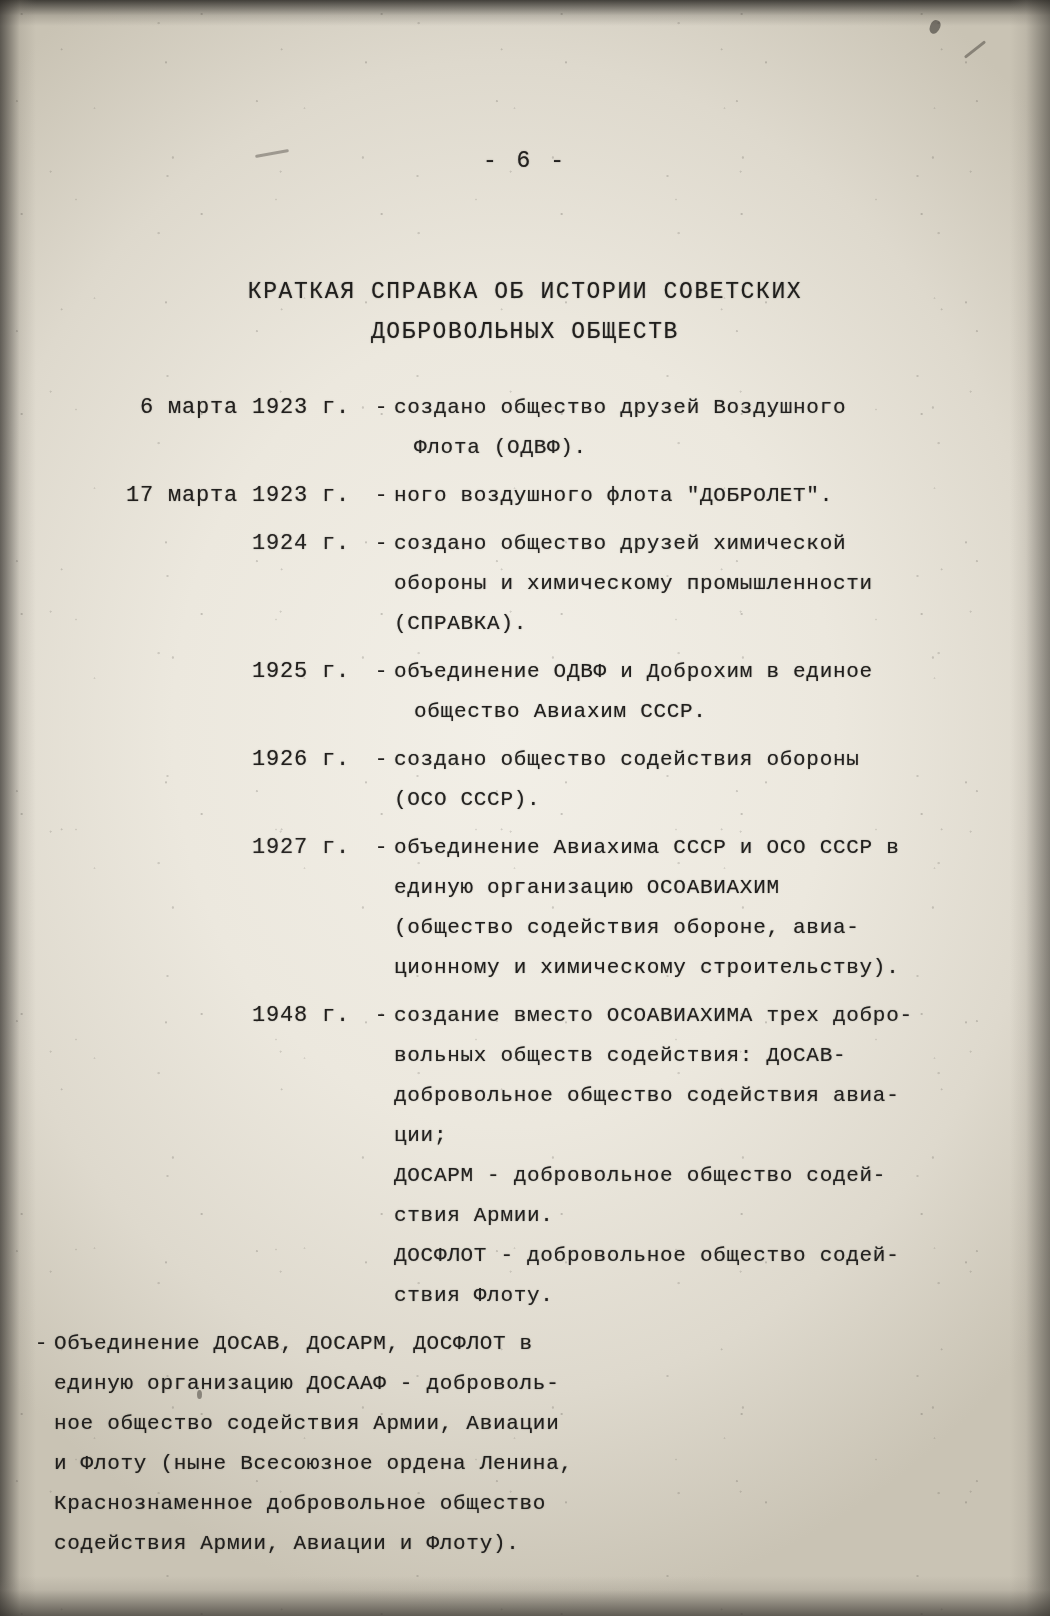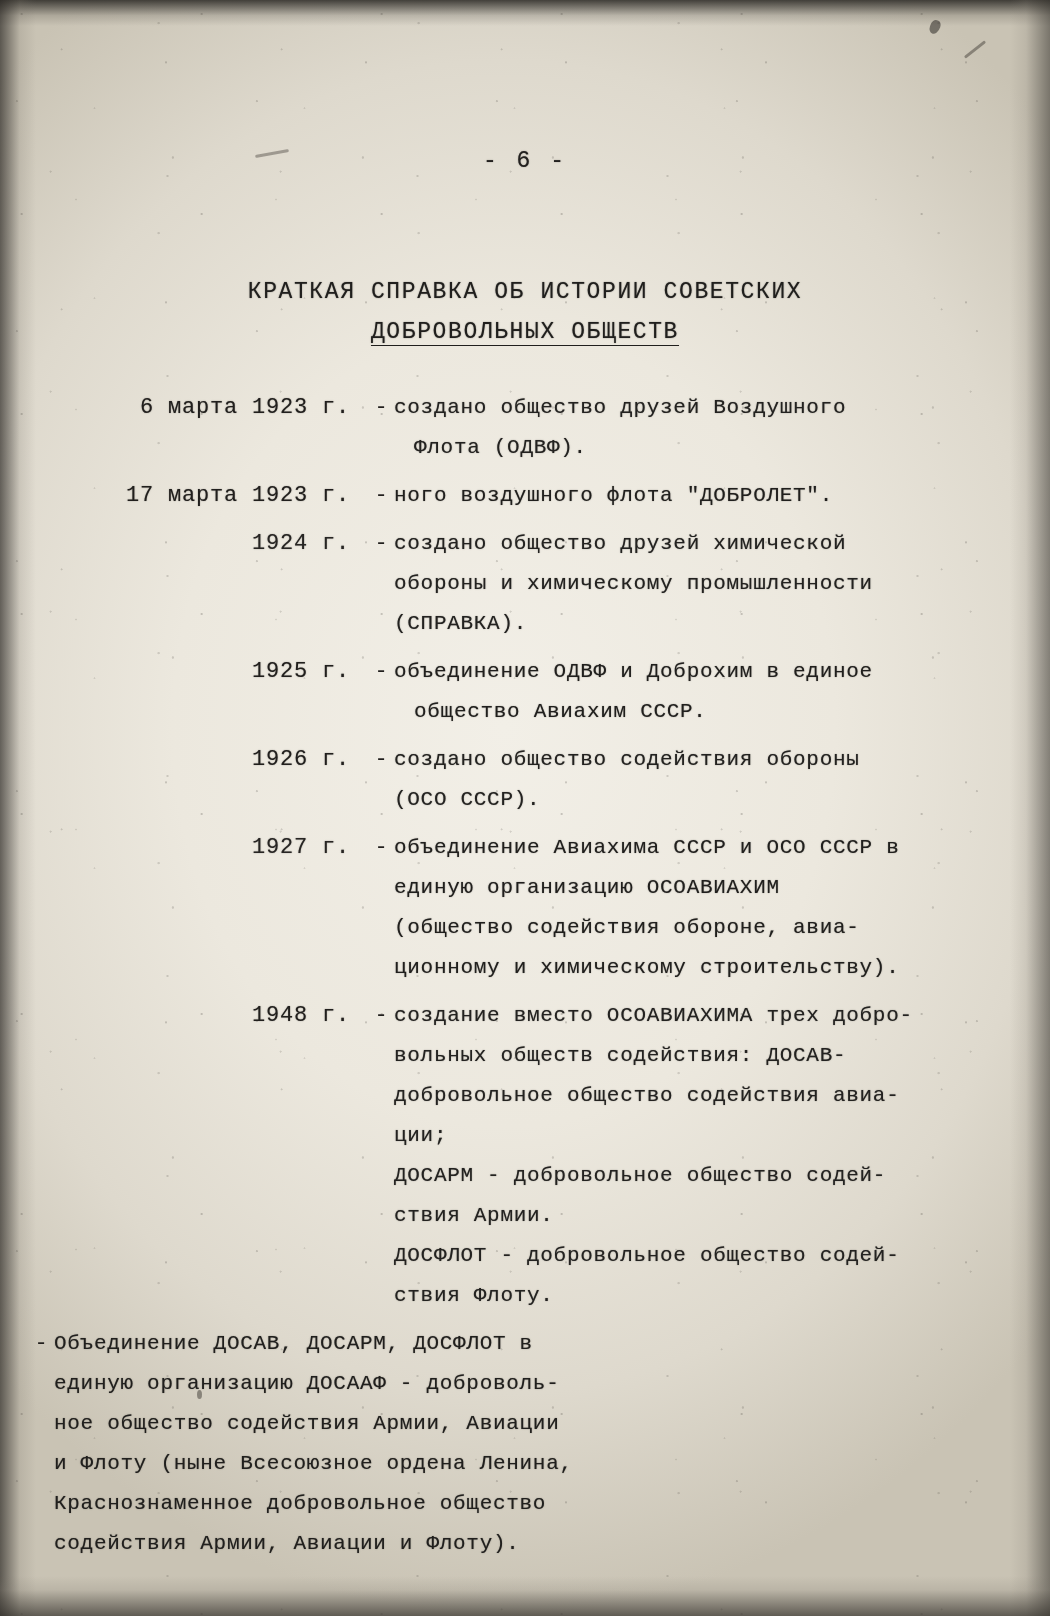--- a/index.html
+++ b/index.html
@@ -114,21 +114,20 @@
     text-align: center;
   }
   .title-line {
     font-size: 23px;
     letter-spacing: 1.6px;
     color: #201f1d;
     line-height: 40px;
     text-shadow: 0 0 1.3px rgba(35,33,30,0.6);
   }
   .title-line.second {
-    text-decoration: underline;
     text-underline-offset: 7px;
     text-decoration-thickness: 1.4px;
   }
 
   .entries {
     position: absolute;
     top: 388px;
     left: 0;
     width: 1050px;
     padding-left: 28px;

